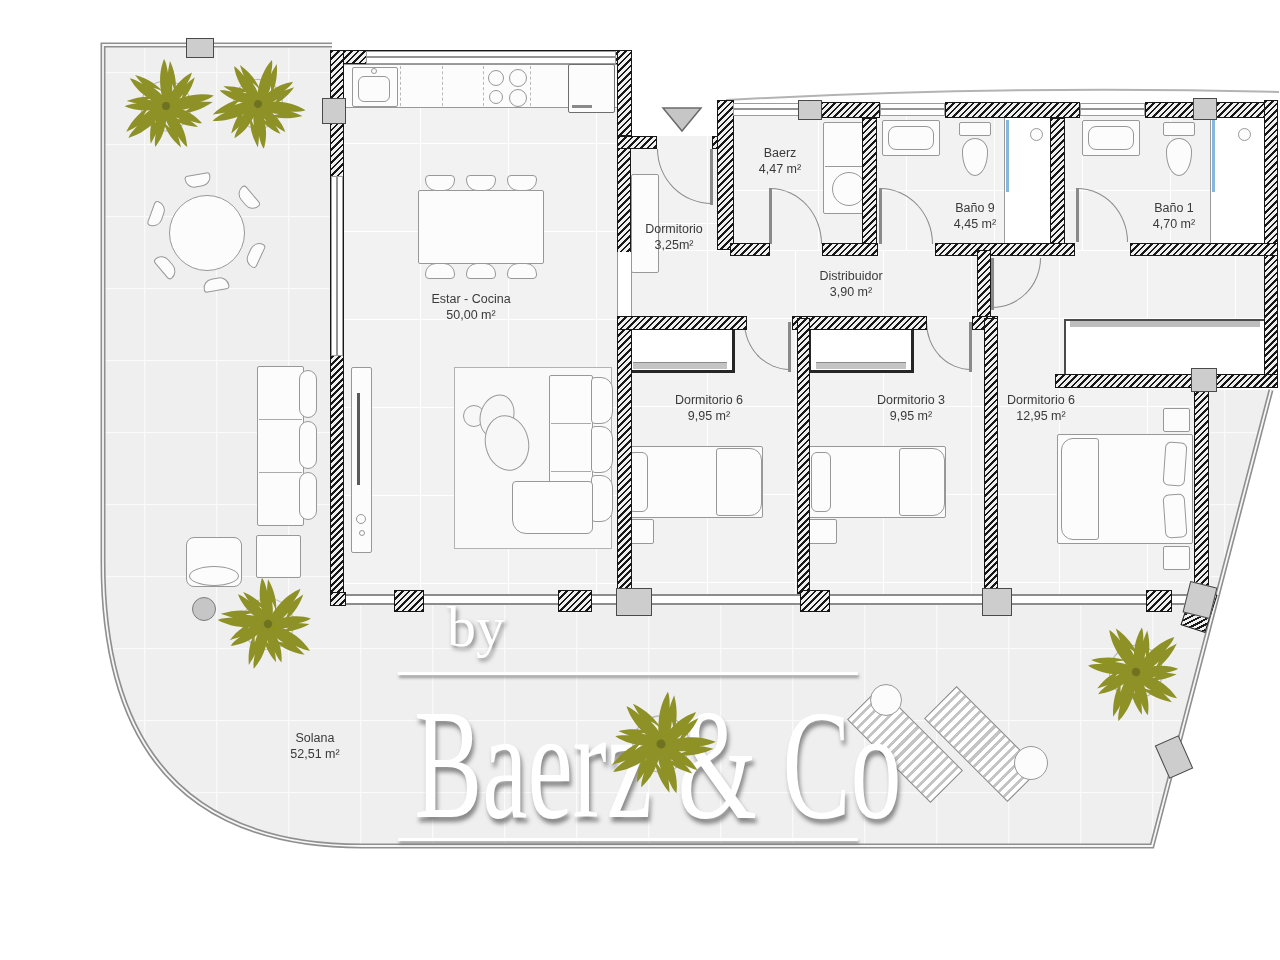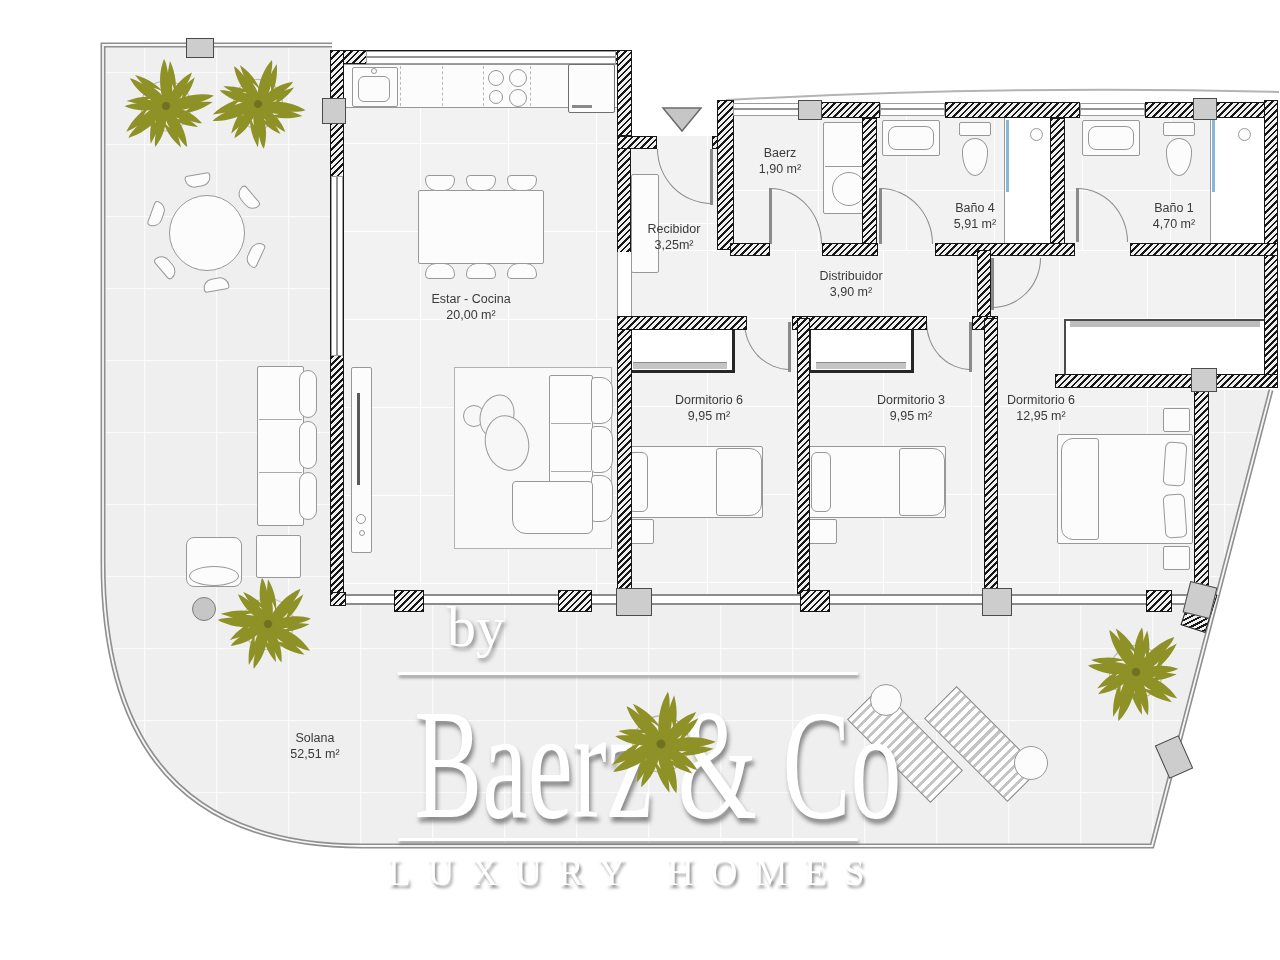--- a/index.html
+++ b/index.html
@@ -237,33 +237,33 @@
   <div class="leaf" style="left:1076px;top:188px;width:2.5px;height:54px"></div>
   <div class="door bl" style="left:744px;top:322px;width:46px;height:48px"></div>
   <div class="leaf" style="left:788px;top:322px;width:2.5px;height:50px"></div>
   <div class="door bl" style="left:926px;top:322px;width:45px;height:48px"></div>
   <div class="leaf" style="left:969px;top:322px;width:2.5px;height:50px"></div>
   <div class="door br" style="left:992px;top:258px;width:49px;height:50px"></div>
   <div class="leaf" style="left:991px;top:258px;width:2.5px;height:52px"></div>
 
   <div class="rlabel" style="left:471px;top:291px">
     <span>Estar - Cocina</span><br>
-    <span>20,00 m²</span>
+    <span>50,00 m²</span>
   </div>
   <div class="rlabel" style="left:674px;top:221px">
-    <span>Recibidor</span><br>
+    <span>Dormitorio</span><br>
     <span>3,25m²</span>
   </div>
   <div class="rlabel" style="left:780px;top:145px">
     <span>Baerz</span><br>
-    <span>1,90 m²</span>
+    <span>4,47 m²</span>
   </div>
   <div class="rlabel" style="left:975px;top:200px">
-    <span>Baño 4</span><br>
-    <span>5,91 m²</span>
+    <span>Baño 9</span><br>
+    <span>4,45 m²</span>
   </div>
   <div class="rlabel" style="left:1174px;top:200px">
     <span>Baño 1</span><br>
     <span>4,70 m²</span>
   </div>
   <div class="rlabel" style="left:851px;top:268px">
     <span>Distribuidor</span><br>
     <span>3,90 m²</span>
   </div>
   <div class="rlabel" style="left:709px;top:392px">
@@ -280,21 +280,20 @@
   </div>
   <div class="rlabel" style="left:315px;top:730px">
     <span>Solana</span><br>
     <span>52,51 m²</span>
   </div>
 
   <div class="wm-by">by</div>
   <div class="wm-line" style="left:398px;top:672px;width:460px"></div>
   <div class="wm-brand">Baerz &amp; Co</div>
   <div class="wm-line" style="left:398px;top:838px;width:460px"></div>
-  <div class="wm-tag">LUXURY HOMES</div>
 
   <svg class="abs" width="1280" height="960" style="left:0;top:0;z-index:60;pointer-events:none">
     <defs>
       <g id="palm">
         <circle r="25" fill="none" stroke="#b9b9b9" stroke-width="1.2"></circle>
         <g fill="#8e9126">
           <path d="M0,6 C5,-2 7,-12 6,-22 C8,-18 9,-14 9,-10 C11,-20 10,-32 4,-45 C3,-40 2,-36 2,-33 C1,-39 0,-44 -2,-47 C-7,-34 -8,-20 0,6 Z"></path>
           <path transform="rotate(40) scale(0.9)" d="M0,6 C5,-2 7,-12 6,-22 C8,-18 9,-14 9,-10 C11,-20 10,-32 4,-45 C3,-40 2,-36 2,-33 C1,-39 0,-44 -2,-47 C-7,-34 -8,-20 0,6 Z"></path>
           <path transform="rotate(80) scale(1.04)" d="M0,6 C5,-2 7,-12 6,-22 C8,-18 9,-14 9,-10 C11,-20 10,-32 4,-45 C3,-40 2,-36 2,-33 C1,-39 0,-44 -2,-47 C-7,-34 -8,-20 0,6 Z"></path>
           <path transform="rotate(118) scale(0.85)" d="M0,6 C5,-2 7,-12 6,-22 C8,-18 9,-14 9,-10 C11,-20 10,-32 4,-45 C3,-40 2,-36 2,-33 C1,-39 0,-44 -2,-47 C-7,-34 -8,-20 0,6 Z"></path>

